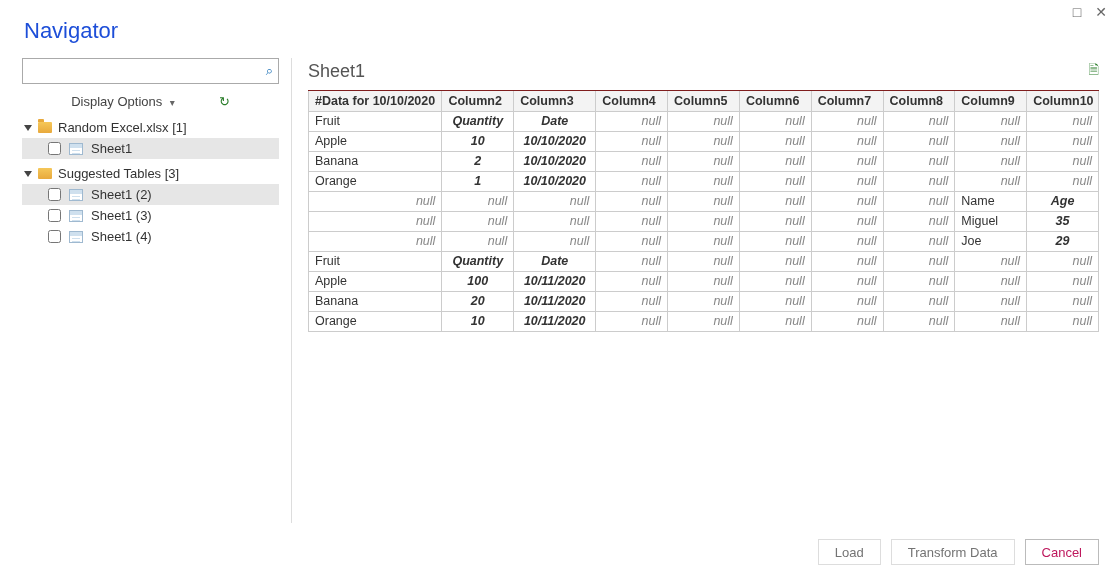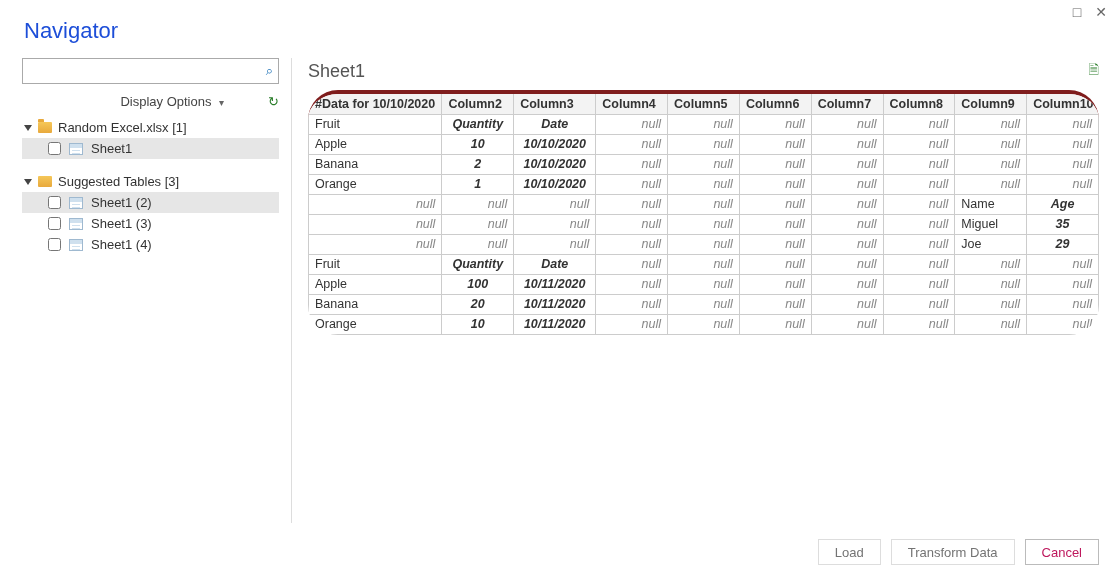--- a/index.html
+++ b/index.html
@@ -51,36 +51,36 @@
   }
   .search-icon {
     position: absolute;
     right: 6px; top: 50%;
     transform: translateY(-50%);
     color: #1a6fb5;
     font-size: 13px;
   }
   .display-options {
     display: flex;
-    justify-content: flex-end;
+    justify-content: center;
     align-items: center;
     font-size: 13px;
     color: #444;
     padding: 4px 0 8px 0;
     gap: 44px;
   }
   .display-options .opts { cursor: pointer; }
   .display-options .chev { font-size: 10px; color: #666; padding-left: 4px; }
   .refresh-icon { color: #2a7d2a; font-size: 13px; cursor: pointer; }
   .tree {
     flex: 1;
     overflow: auto;
   }
   .tree-group {
-    margin-bottom: 12px;
+    margin-bottom: 4px;
   }
   .group-header {
     display: flex;
     align-items: center;
     gap: 6px;
     padding: 3px 2px;
     cursor: pointer;
     font-size: 13px;
   }
   .triangle {
@@ -149,22 +149,21 @@
     padding: 2px 0 8px 0;
   }
   .preview-title {
     font-size: 18px;
     font-weight: 300;
     color: #555;
   }
   .preview-refresh { color: #2a7d2a; font-size: 13px; cursor: pointer; }
   .grid-wrap {
     overflow: auto;
-    border-top: 4px solid #7f1d1d;
-    border-radius: 30px;
+    border-top: 1px solid #7f1d1d;
   }
   table.preview {
     border-collapse: collapse;
     width: 100%;
     table-layout: fixed;
   }
   table.preview th, table.preview td {
     border: 1px solid #ccc;
     border-top: none;
     padding: 2px 6px;

